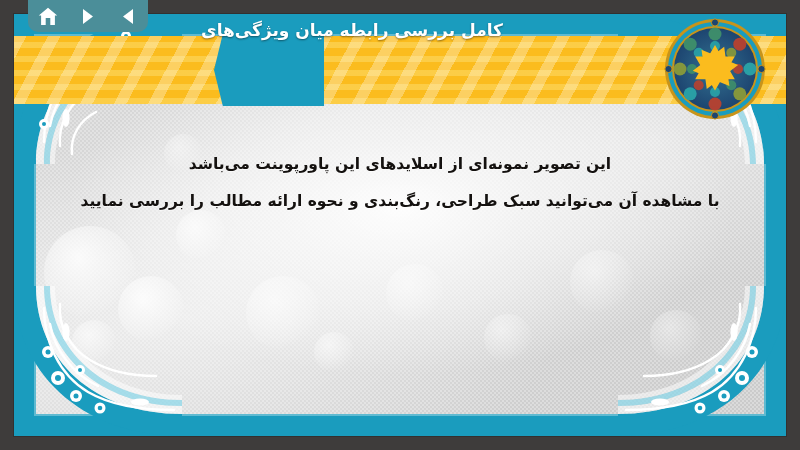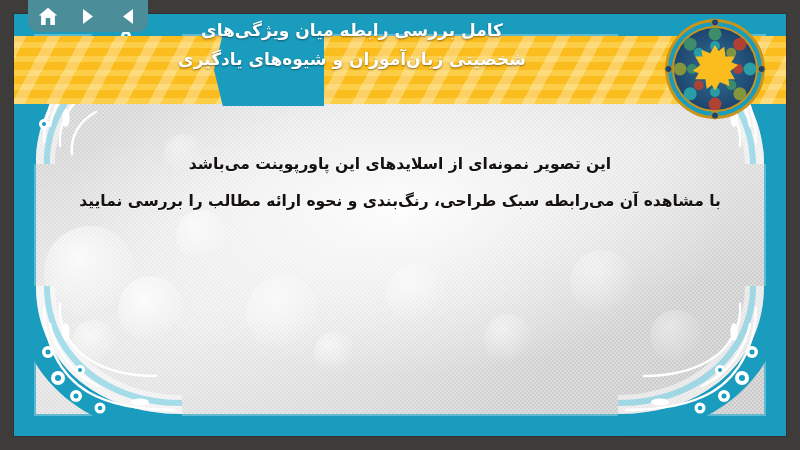--- a/index.html
+++ b/index.html
@@ -194,21 +194,20 @@
     <div class="bokeh" style="left:470px;top:300px;width:48px;height:48px;opacity:.55;"></div>
     <div class="bokeh" style="left:556px;top:236px;width:64px;height:64px;opacity:.55;"></div>
     <div class="bokeh" style="left:636px;top:296px;width:52px;height:52px;opacity:.5;"></div>
     <div class="bokeh" style="left:150px;top:120px;width:38px;height:38px;opacity:.5;"></div>
 
     <div id="title-banner">
       <div id="banner-strip"></div>
       <div id="banner-tab"></div>
       <div id="title-text">
         <span class="tline">کامل بررسی رابطه میان ویژگی‌های</span>
-        <span class="tline">شخصیتی زبان‌آموزان و شیوه‌های یادگیری</span>
       </div>
 
       <svg id="medallion" viewBox="0 0 106 106">
         <defs>
           <radialGradient id="mg" cx="50%" cy="50%" r="50%">
             <stop offset="0%" stop-color="#2f6f8e"></stop>
             <stop offset="55%" stop-color="#27597f"></stop>
             <stop offset="100%" stop-color="#1d4570"></stop>
           </radialGradient>
         </defs>
@@ -238,21 +237,21 @@
         <path d="M53 29 L59.6 40.4 L72.8 40.4 L66.2 51.8 L72.8 63.2 L59.6 63.2 L53 74.6 L46.4 63.2 L33.2 63.2 L39.8 51.8 L33.2 40.4 L46.4 40.4 Z" fill="#fbbc1e"></path>
         <circle cx="53" cy="6.5" r="3.6" fill="#1d4570" stroke="#c8941a" stroke-width="1"></circle>
         <circle cx="53" cy="99.5" r="3.6" fill="#1d4570" stroke="#c8941a" stroke-width="1"></circle>
         <circle cx="6.5" cy="53" r="3.6" fill="#1d4570" stroke="#c8941a" stroke-width="1"></circle>
         <circle cx="99.5" cy="53" r="3.6" fill="#1d4570" stroke="#c8941a" stroke-width="1"></circle>
       </svg>
     </div>
 
     <div id="body-copy">
       <p>این تصویر نمونه‌ای از اسلایدهای این پاورپوینت می‌باشد</p>
-      <p>با مشاهده آن می‌رابطه سبک طراحی، رنگ‌بندی و نحوه ارائه مطالب را بررسی نمایید</p>
+      <p>با مشاهده آن می‌توانید سبک طراحی، رنگ‌بندی و نحوه ارائه مطالب را بررسی نمایید</p>
     </div>
 
     <div id="frame"></div>
     <div id="frame-inner"></div>
 
     <svg class="corner tl" viewBox="0 0 168 150">
       <path d="M0 150 C0 66 66 0 168 0 L168 22 C80 22 22 76 22 150 Z" fill="#1a9cbe"></path>
       <path d="M22 150 C22 76 80 22 168 22 L168 30 C86 30 30 82 30 150 Z" fill="#ffffff" opacity=".55"></path>
       <path d="M30 150 C30 82 86 30 168 30 L168 36 C90 36 36 86 36 150 Z" fill="#8fd8ea" opacity=".75"></path>
       <path d="M36 150 C36 86 90 36 168 36 L168 41 C94 41 41 90 41 150 Z" fill="#ffffff" opacity=".5"></path>

